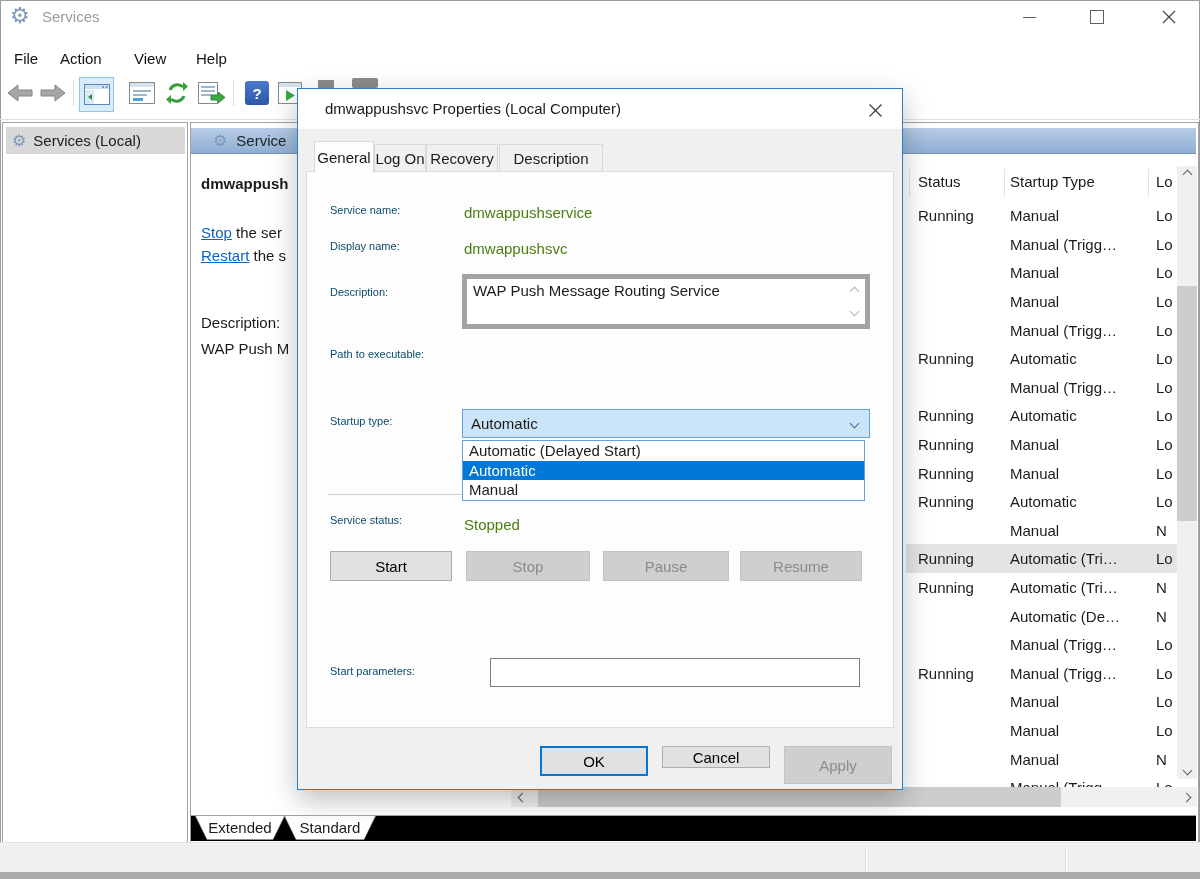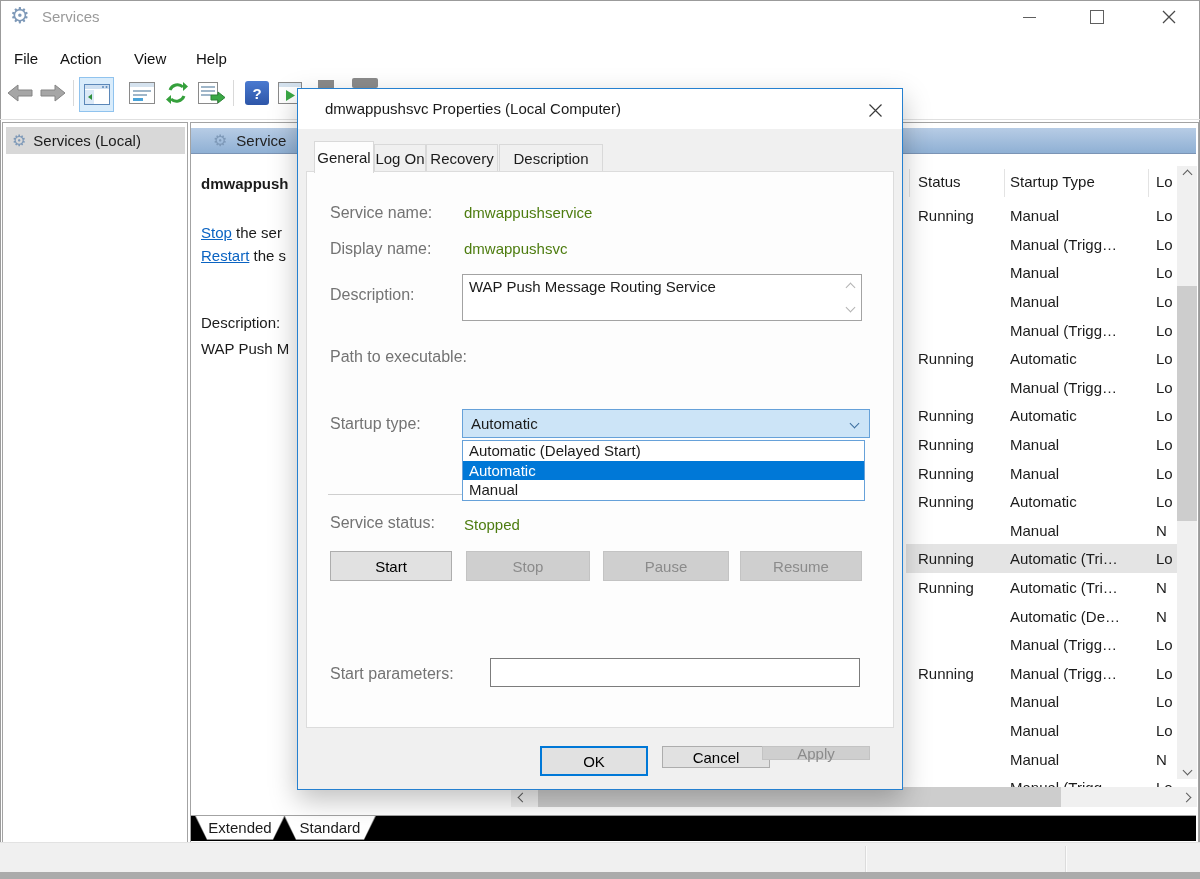--- a/index.html
+++ b/index.html
@@ -56,23 +56,23 @@
   
   .dialog{background:#f0f0f0;border:1px solid #2580d0;box-shadow:0 10px 26px rgba(0,0,0,.25);z-index:50;}
   .dlg-titlebar{background:#fff;}
   .dlg-title{font-size:15px;color:#1a1a1a;line-height:40px;}
   .dlg-close{display:flex;align-items:center;justify-content:center;}
   .tabstrip{background:#f0f0f0;}
   .dtab{position:absolute;border:1px solid #d9d9d9;background:#f0f0f0;font-size:15px;
     display:flex;align-items:center;justify-content:center;}
   .dtab.active{background:#fdfdfd;border-bottom:none;z-index:3;}
   .tabpage{background:#fdfdfd;border:1px solid #dcdcdc;}
-  .flabel{font-size:16px;color:#737373;}
+  .flabel{font-size:11px;color:#0c4a6e;}
   .fvalue{font-size:15px;color:#4d7c0f;}
-  .descbox{background:#fff;border:1px solid #a3a3a3;font-size:15px;padding:2px 20px 2px 6px;line-height:19px;}
+  .descbox{background:#fff;border:5px solid #a3a3a3;font-size:15px;padding:2px 20px 2px 6px;line-height:19px;}
   .combo{background:#cce4f7;border:1px solid #66a1d9;font-size:15px;display:flex;align-items:center;
     padding-left:8px;}
   .combo .chev{border-color:#3c6e9f;position:absolute;right:11px;top:10px;}
   .ddl{background:#fff;border:1px solid #66a1d9;z-index:30;}
   .ddl-item{height:19.5px;line-height:19.5px;font-size:15px;padding-left:6px;white-space:nowrap;}
   .ddl-item.selected{background:#0078d7;color:#fff;}
   .sepline{height:1px;background:#cfcfcf;}
   .wbtn{font-size:15px;display:flex;align-items:center;justify-content:center;
     background:#e1e1e1;border:1px solid #adadad;color:#000;box-sizing:border-box;}
   .wbtn.disabled{background:#cfcfcf;border:1px solid #c3c3c3;color:#8b8b8b;}
@@ -426,18 +426,18 @@
 
     <div class="abs flabel" style="left:32px;top:576px;">Start parameters:</div>
     <input class="txtinput abs" style="left: 192px; top: 569px; width: 370px; height: 29px;" value="">
 
     <div class="wbtn default abs" style="left:242px;top:657px;width:108px;height:30px;">
         <span>OK</span>
       </div>
     <div class="wbtn abs" style="left:364px;top:657px;width:108px;height:22px;">
         <span>Cancel</span>
       </div>
-    <div class="wbtn disabled abs" style="left:464px;top:657px;width:108px;height:14px;">
+    <div class="wbtn disabled abs" style="left:486px;top:657px;width:108px;height:38px;">
         <span>Apply</span>
       </div>
   </div>
 
 </div>
 
 </body></html>

